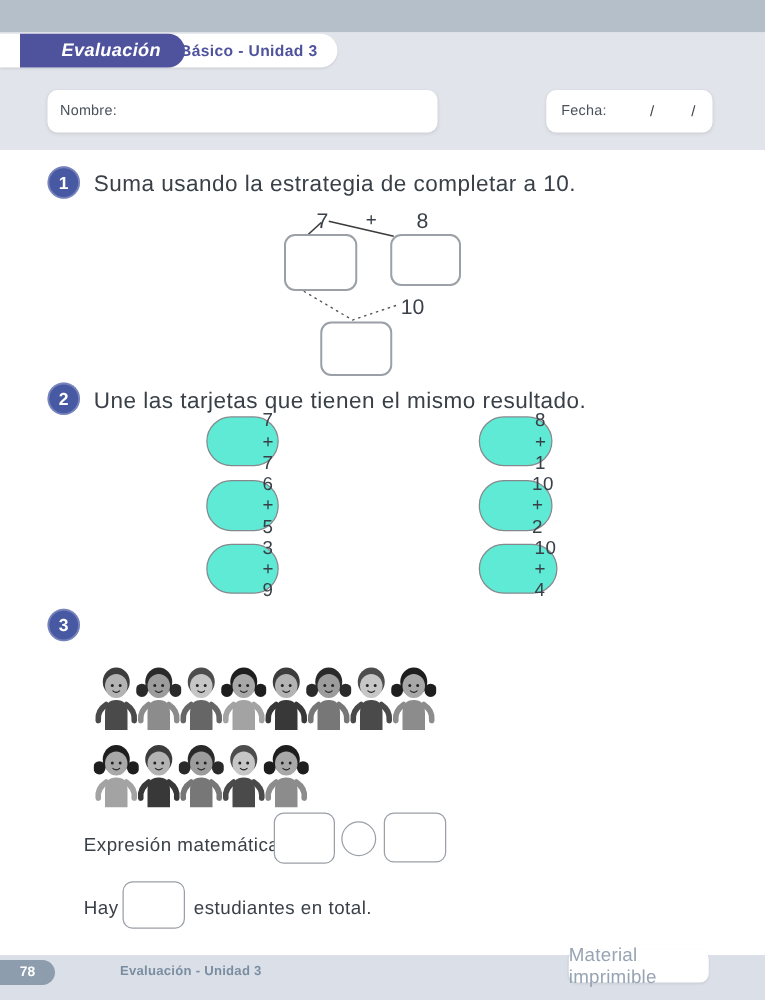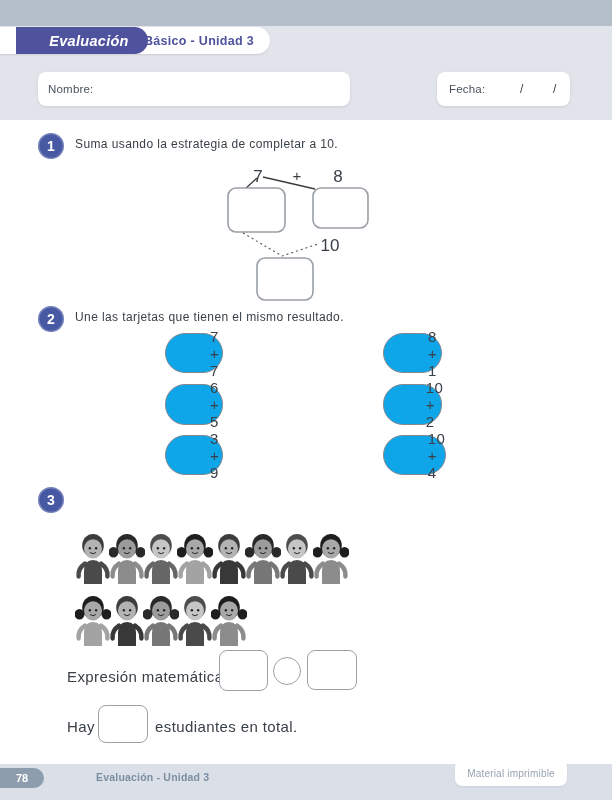--- a/index.html
+++ b/index.html
@@ -33,24 +33,24 @@
   }
   .name-box{left:38px;width:312px;padding-left:10px;box-sizing:border-box;}
   .date-box{left:437px;width:133px;padding-left:12px;box-sizing:border-box;}
   .slash{position:absolute;top:0;height:34px;line-height:34px;font-size:12px;color:#3a4048;}
   
   .num-circle{
     width:26px;height:26px;border-radius:50%;background:var(--circle-blue,#4859a4);
     color:#fff;font-weight:bold;font-size:14px;display:flex;align-items:center;justify-content:center;
     box-shadow:inset 0 0 0 1.5px rgba(255,255,255,.25);
   }
-  .ex-title{font-size:12px;letter-spacing:.4px;color:var(--text-dark,#3a4048);}
+  .ex-title{font-size:18px;letter-spacing:.4px;color:var(--text-dark,#3a4048);}
   
   .match-card{
-    background:#0ea5e9;border:1.8px solid #85898e;border-radius:20px;
+    background:#5eead4;border:1.8px solid #85898e;border-radius:20px;
     display:flex;align-items:center;justify-content:center;
     font-size:15px;letter-spacing:.5px;box-sizing:border-box;padding-left:44px;
   }
   
   .kids-row{display:flex;}
   .kids-row svg{margin-right:-2px;}
   .blank-box{background:#fff;border:1.6px solid #9aa0a6;border-radius:8px;box-sizing:border-box;}
   .blank-circle{background:#fff;border:1.6px solid #9aa0a6;border-radius:50%;box-sizing:border-box;}
   .plain-label{font-size:15px;letter-spacing:.4px;}
   
@@ -58,21 +58,21 @@
   .page-pill{
     left:0;top:768px;width:44px;height:20px;background:var(--page-pill,#8d9dae);
     border-radius:0 10px 10px 0;color:#fff;font-size:11px;font-weight:bold;
     display:flex;align-items:center;justify-content:center;
   }
   .footer-title{left:54px;top:771px;font-size:10.5px;font-weight:bold;color:var(--footer-text,#7b8da1);letter-spacing:.2px;margin-left:42px;}
   .printable-badge{
     left:455px;top:760px;width:112px;height:26px;background:#fff;border-radius:7px;
     box-shadow:0 1px 2px rgba(0,0,0,.08);
     display:flex;align-items:center;justify-content:center;
-    font-size:10px;color:#97a4b3;letter-spacing:.2px;
+    font-size:15px;color:#97a4b3;letter-spacing:.2px;
   }
 </style>
 </head>
 <body>
 
 <div class="page">
 
   <div class="abs top-band"></div>
   <div class="abs header-zone"></div>
   <div class="abs unit-pill">

